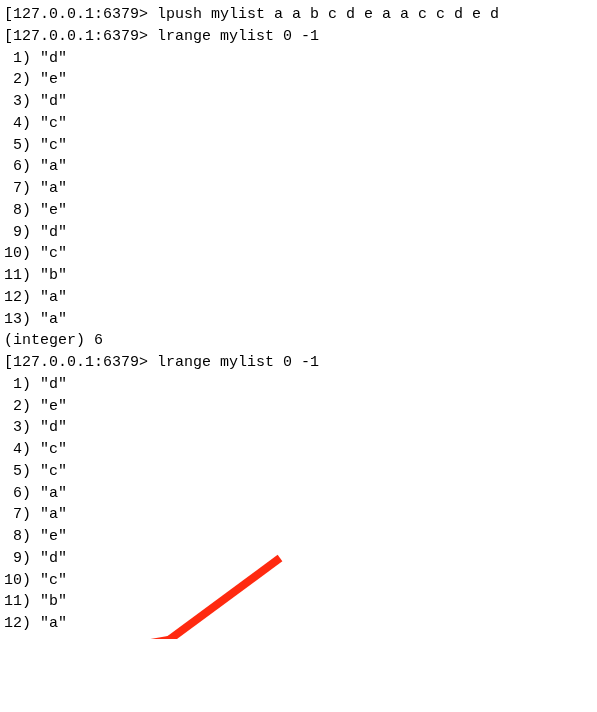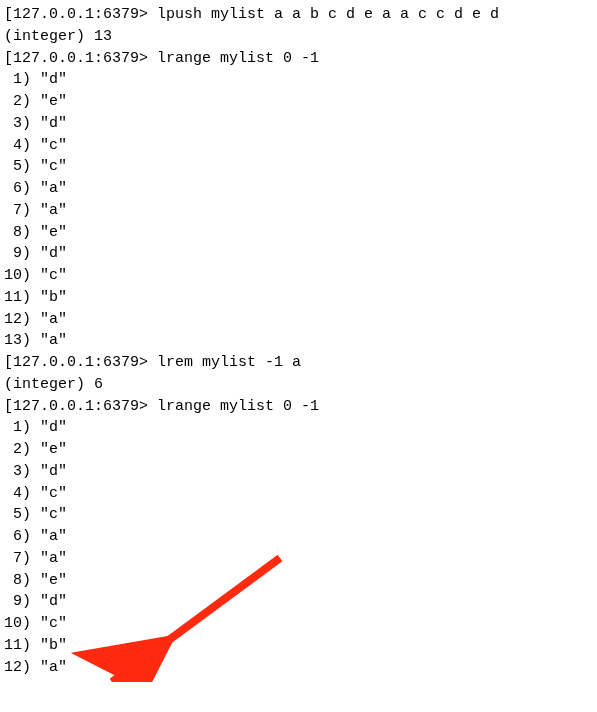--- a/index.html
+++ b/index.html
@@ -20,36 +20,34 @@
     .arrow-svg {
       position: absolute;
       pointer-events: none;
     }
   </style>
 </head>
 <body>
 
 <div id="terminal">
     <div class="line"><span>[127.0.0.1:6379&gt; </span><span>lpush mylist a a b c d e a a c c d e d</span></div>
-    <div class="line">(integer) 13</div>
     <div class="line"><span>[127.0.0.1:6379&gt; </span><span>lrange mylist 0 -1</span></div>
     <div class="line"> 1) "d"</div>
     <div class="line"> 2) "e"</div>
     <div class="line"> 3) "d"</div>
     <div class="line"> 4) "c"</div>
     <div class="line"> 5) "c"</div>
     <div class="line"> 6) "a"</div>
     <div class="line"> 7) "a"</div>
     <div class="line"> 8) "e"</div>
     <div class="line"> 9) "d"</div>
     <div class="line">10) "c"</div>
     <div class="line">11) "b"</div>
     <div class="line">12) "a"</div>
     <div class="line">13) "a"</div>
-    <div class="line"><span>[127.0.0.1:6379&gt; </span><span>lrem mylist -1 a</span></div>
     <div class="line">(integer) 6</div>
     <div class="line"><span>[127.0.0.1:6379&gt; </span><span>lrange mylist 0 -1</span></div>
     <div class="line"> 1) "d"</div>
     <div class="line"> 2) "e"</div>
     <div class="line"> 3) "d"</div>
     <div class="line"> 4) "c"</div>
     <div class="line"> 5) "c"</div>
     <div class="line"> 6) "a"</div>
     <div class="line"> 7) "a"</div>
     <div class="line"> 8) "e"</div>

